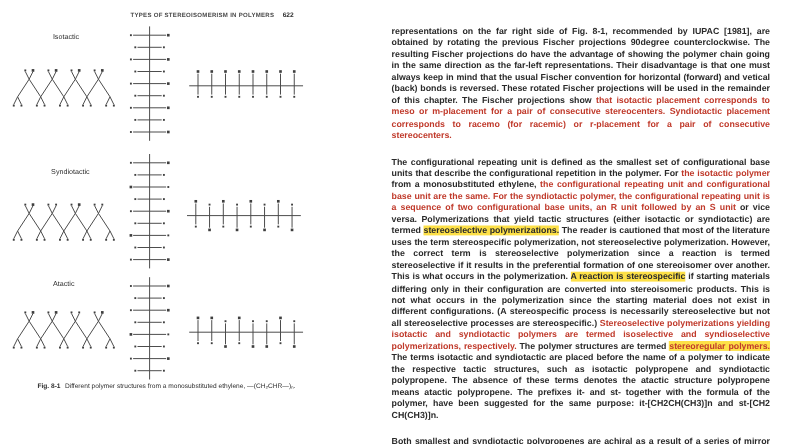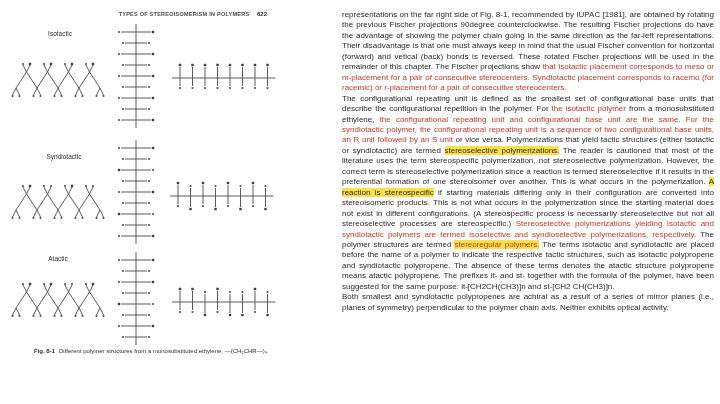--- a/index.html
+++ b/index.html
@@ -12,21 +12,21 @@
   .page-num{position:absolute;top:11px;left:257px;font-size:6px;font-weight:bold;color:#333;}
   .fig-label{position:absolute;font-size:6.5px;color:#2e2e2e;text-align:center;}
   .lbl-iso{top:30px;left:20px;width:80px;}
   .lbl-syn{top:153px;left:16px;width:96px;}
   .lbl-ata{top:255px;left:18px;width:80px;}
   .caption{position:absolute;top:347px;left:34px;width:260px;font-size:6px;color:#2e2e2e;}
   .cap-bold{font-weight:bold;margin-right:4px;}
   #fig-svg{position:absolute;left:0;top:0;}
   
   .page-right{position:absolute;left:342px;top:10px;width:372px;color:#2a2a2a;}
-  .page-right p{margin:0;font-size:8px;line-height:10.45px;text-align:justify;}
+  .page-right p{margin:14px;font-size:8px;line-height:10.45px;text-align:justify;font-weight:bold;}
   .run-red{color:#c03a2b;}
   .run-hl{background:#fde047;}
 </style>
 </head>
 <body>
 
 <div class="screen">
 
   <div class="page-left">
     <div class="running-head">TYPES OF STEREOISOMERISM IN POLYMERS</div>

